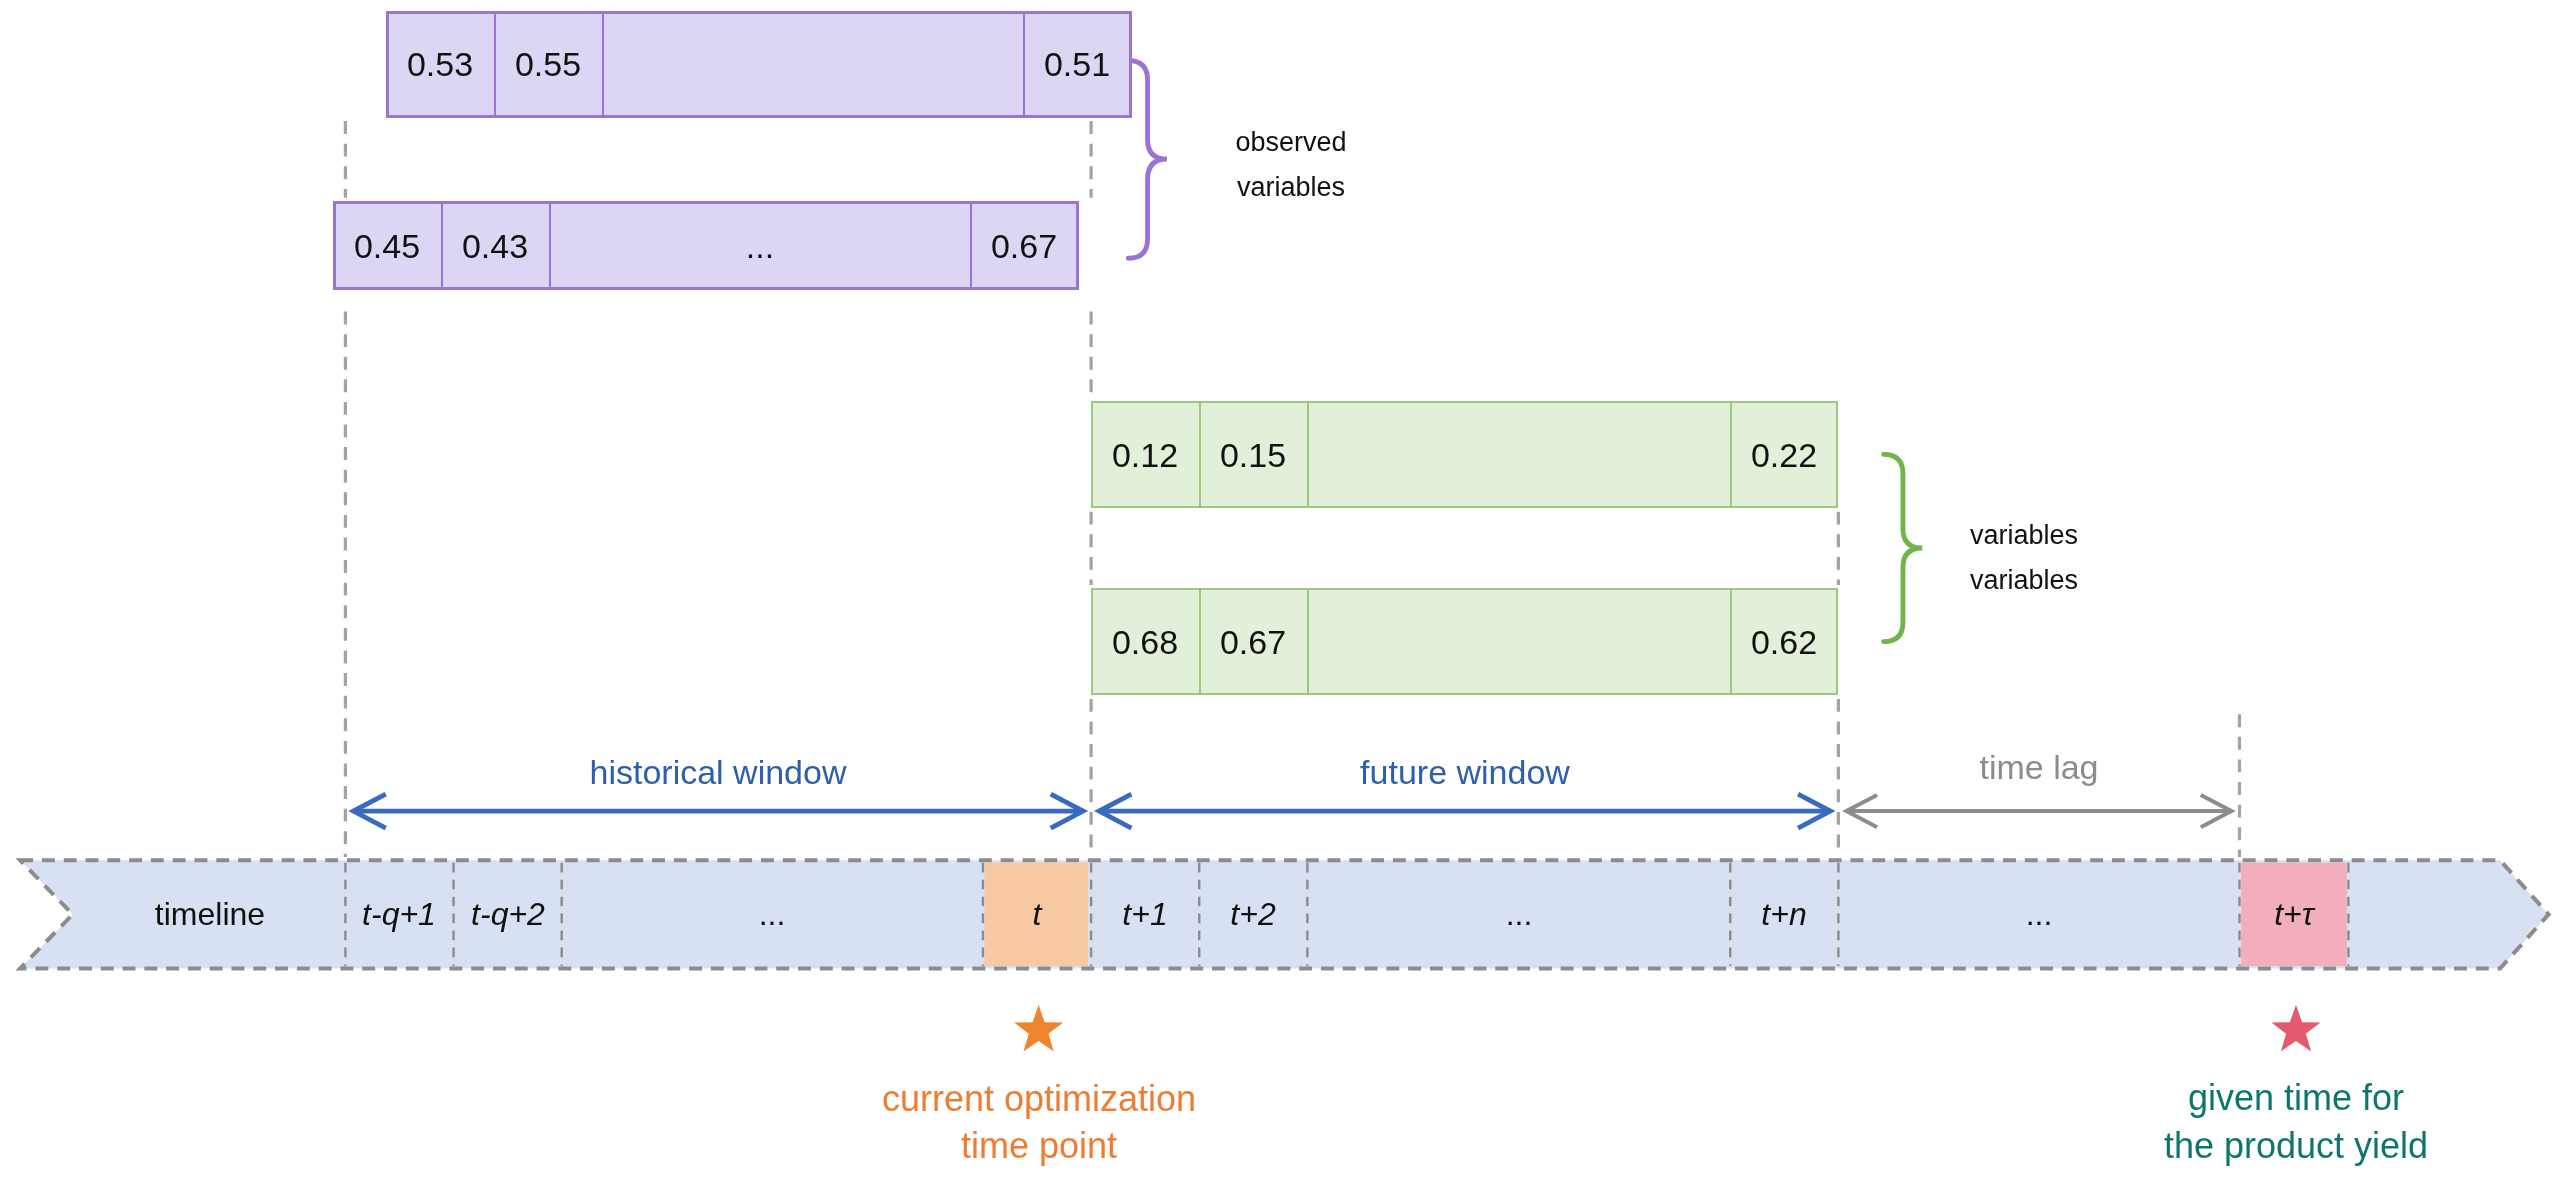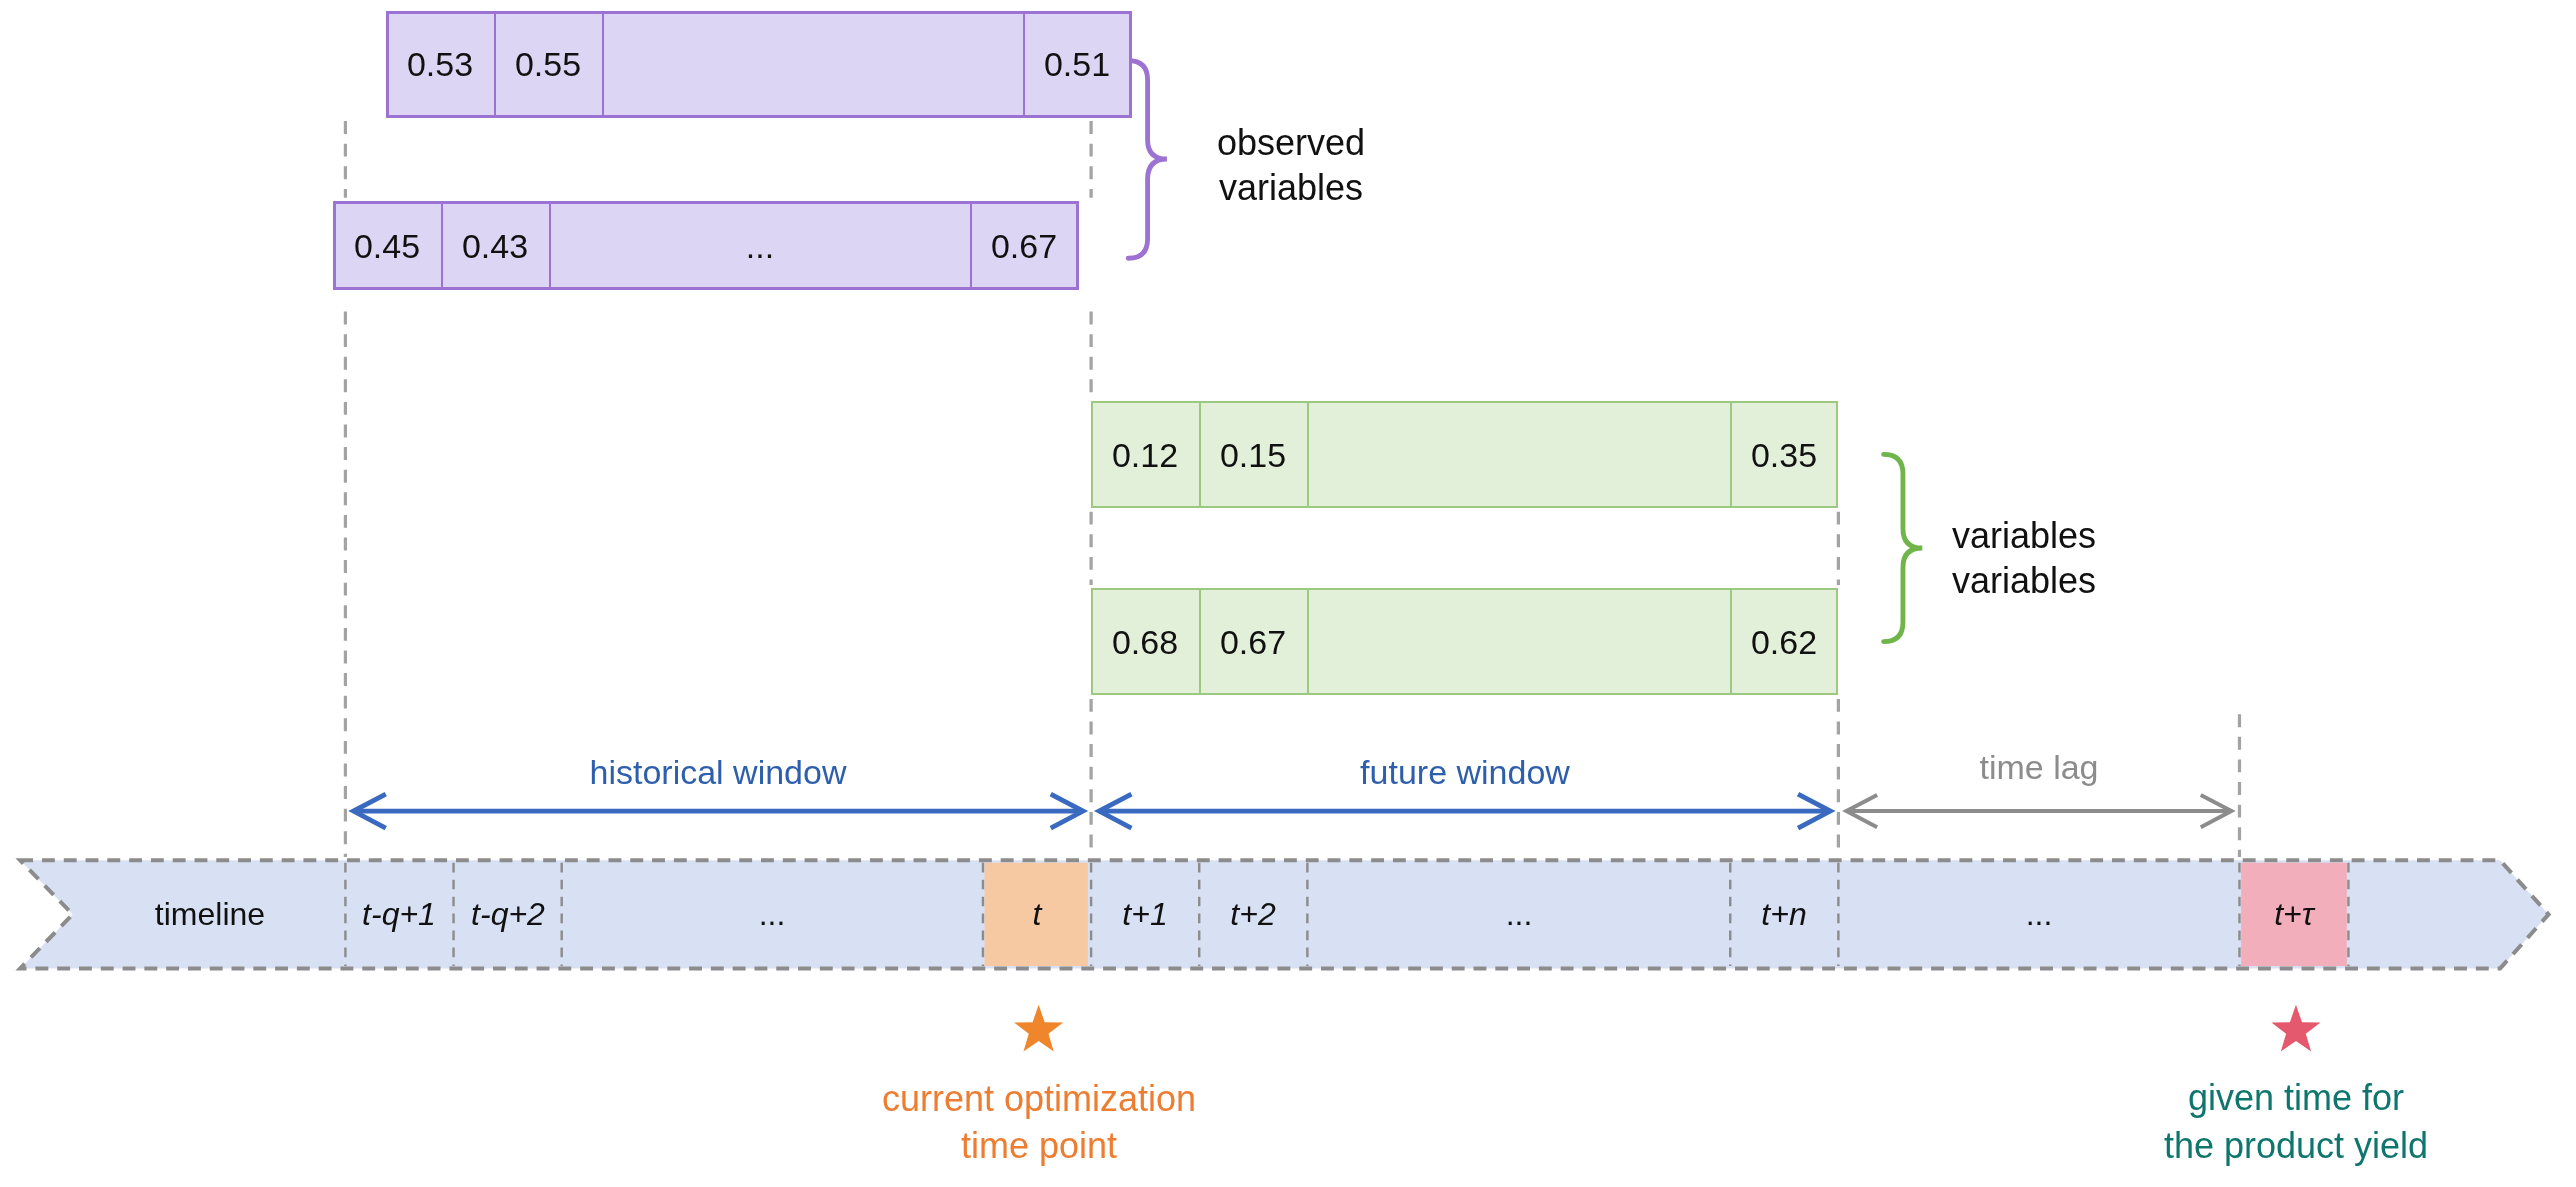--- a/index.html
+++ b/index.html
@@ -19,21 +19,21 @@
   .vrow.green{background:#e3f0d9;border:2.4px solid #9dc87f;}
   .vsep{position:absolute;top:0;bottom:0;width:2.4px;}
   .vrow.purple .vsep{background:#9c73d2;}
   .vrow.green .vsep{background:#9dc87f;}
   .cellval{
     position:absolute;top:50%;transform:translate(-50%,-50%);
     font-size:34px;color:#111111;white-space:nowrap;
   }
 
   
-  .bracelabel{font-size:36px;color:#111111;line-height:45px;z-index:3;}
+  .bracelabel{font-size:27px;color:#111111;line-height:45px;z-index:3;}
   .windowlabel{font-size:34px;z-index:3;}
   .blue{color:#2e5fad;}
   .graytxt{color:#8c8c8c;}
   .tl-label{font-size:32px;color:#111111;z-index:3;}
   .it{font-style:italic;}
   .caption{font-size:36px;line-height:1;z-index:3;}
   .orangetxt{color:#ed7d31;}
   .redtxt{color:#0f766e;}
 
   svg#vector-layer{position:absolute;left:0;top:0;z-index:1;}
@@ -127,21 +127,21 @@
     <div>variables</div>
   </div>
 
   <div class="vrow green" style="left:1091px;top:401px;width:747px;height:107px;">
     <div class="vsep" style="left:106px;"></div>
     <div class="vsep" style="left:214px;"></div>
     <div class="vsep" style="left:637px;"></div>
     <span class="cellval" style="left:52px;">0.12</span>
     <span class="cellval" style="left:160px;">0.15</span>
     <span class="cellval" style="left:425px;"></span>
-    <span class="cellval" style="left:691px;">0.35</span>
+    <span class="cellval" style="left:691px;">0.22</span>
   </div>
 
   <div class="vrow green" style="left:1091px;top:588px;width:747px;height:107px;">
     <div class="vsep" style="left:106px;"></div>
     <div class="vsep" style="left:214px;"></div>
     <div class="vsep" style="left:637px;"></div>
     <span class="cellval" style="left:52px;">0.68</span>
     <span class="cellval" style="left:160px;">0.67</span>
     <span class="cellval" style="left:425px;"></span>
     <span class="cellval" style="left:691px;">0.62</span>

